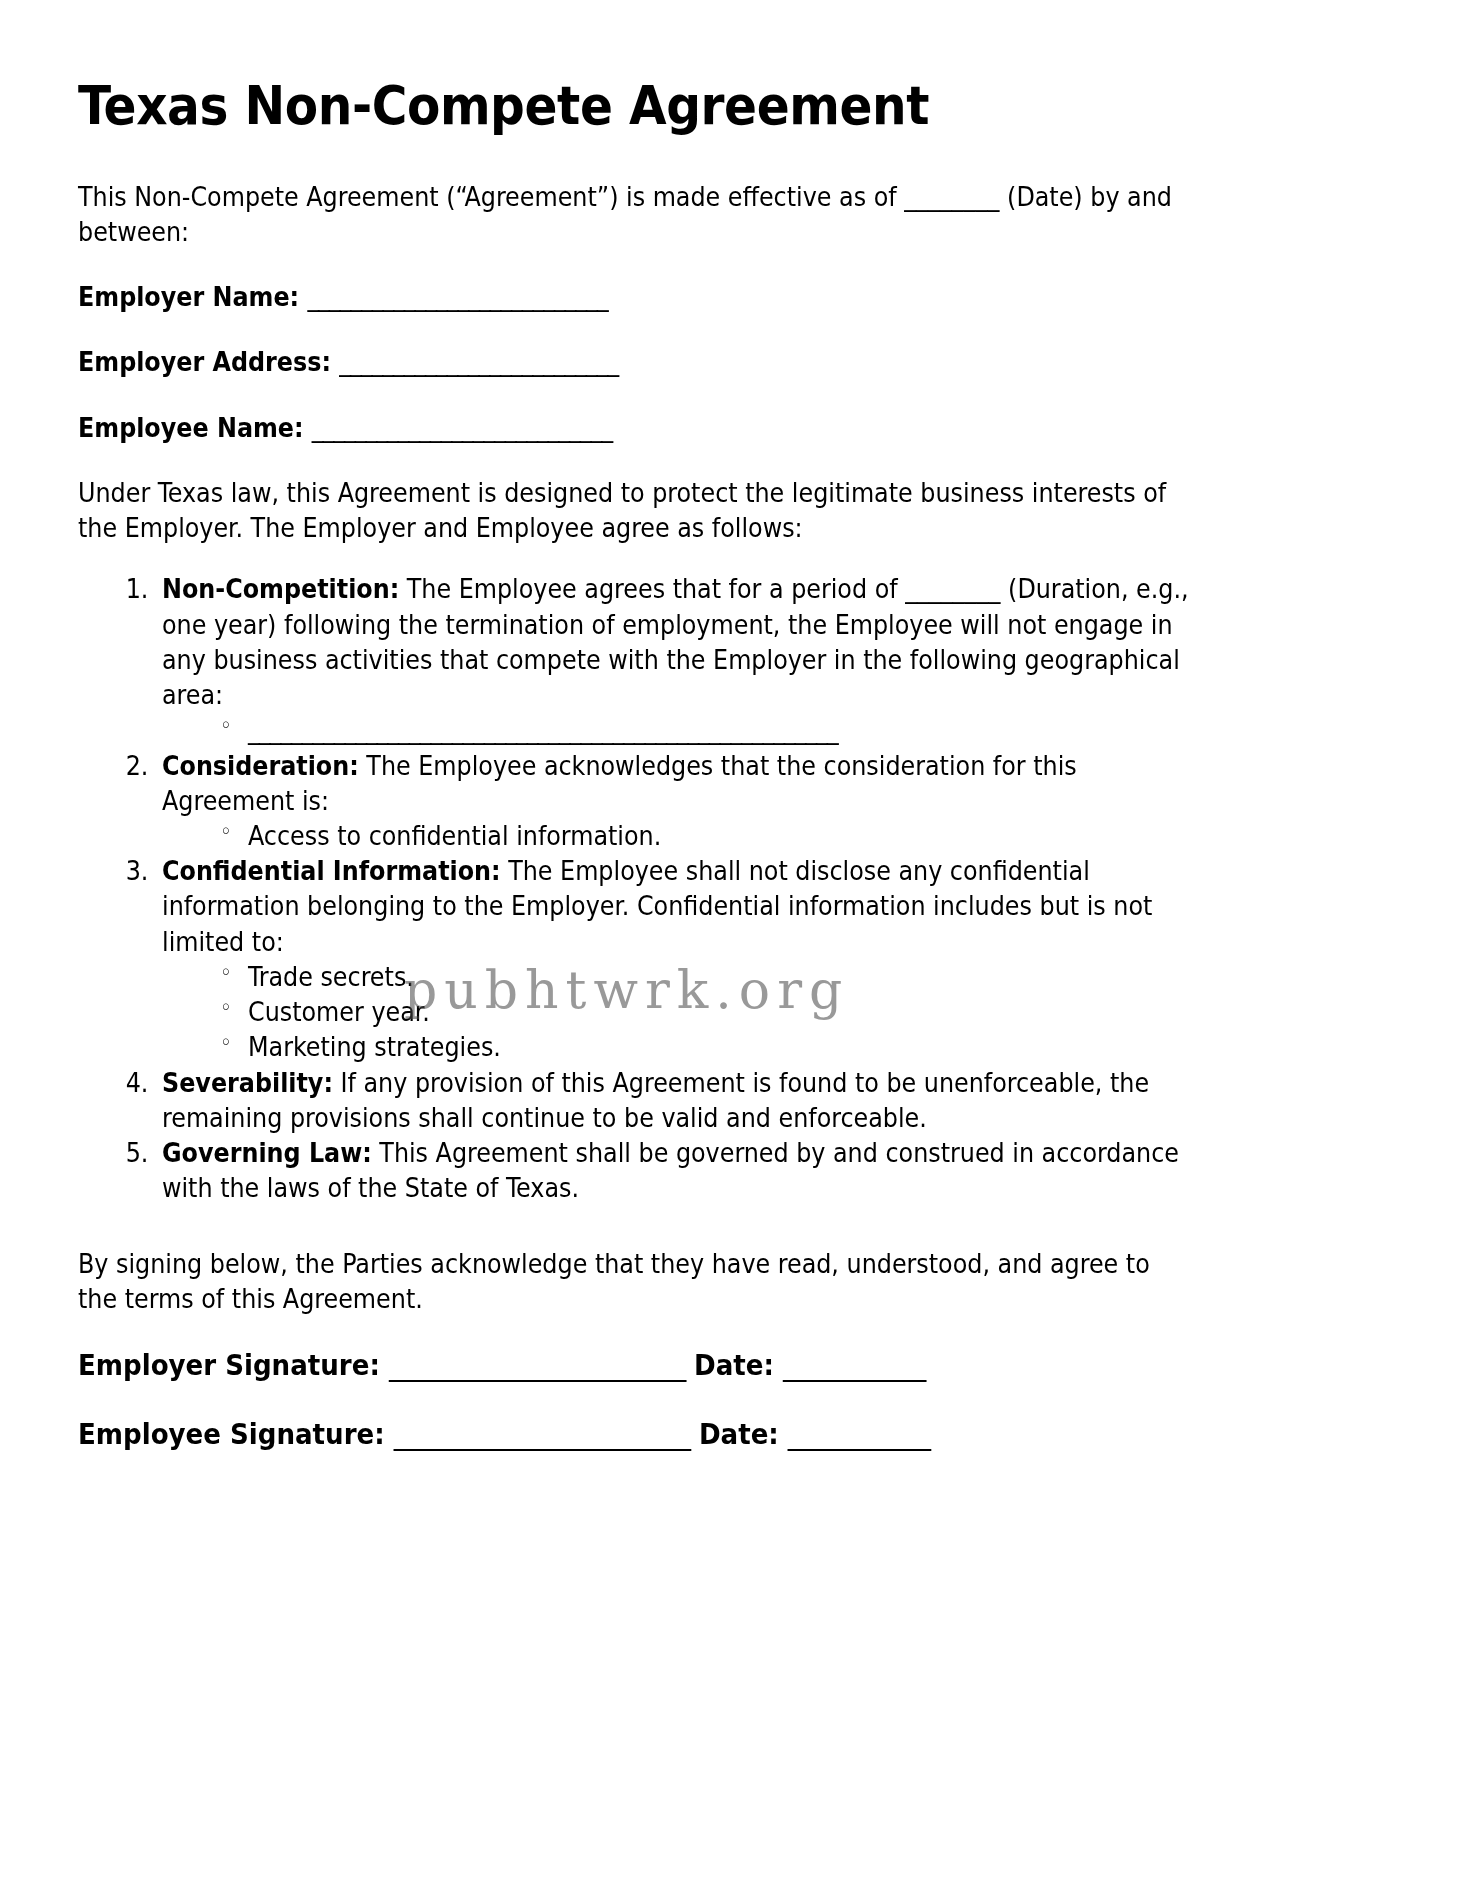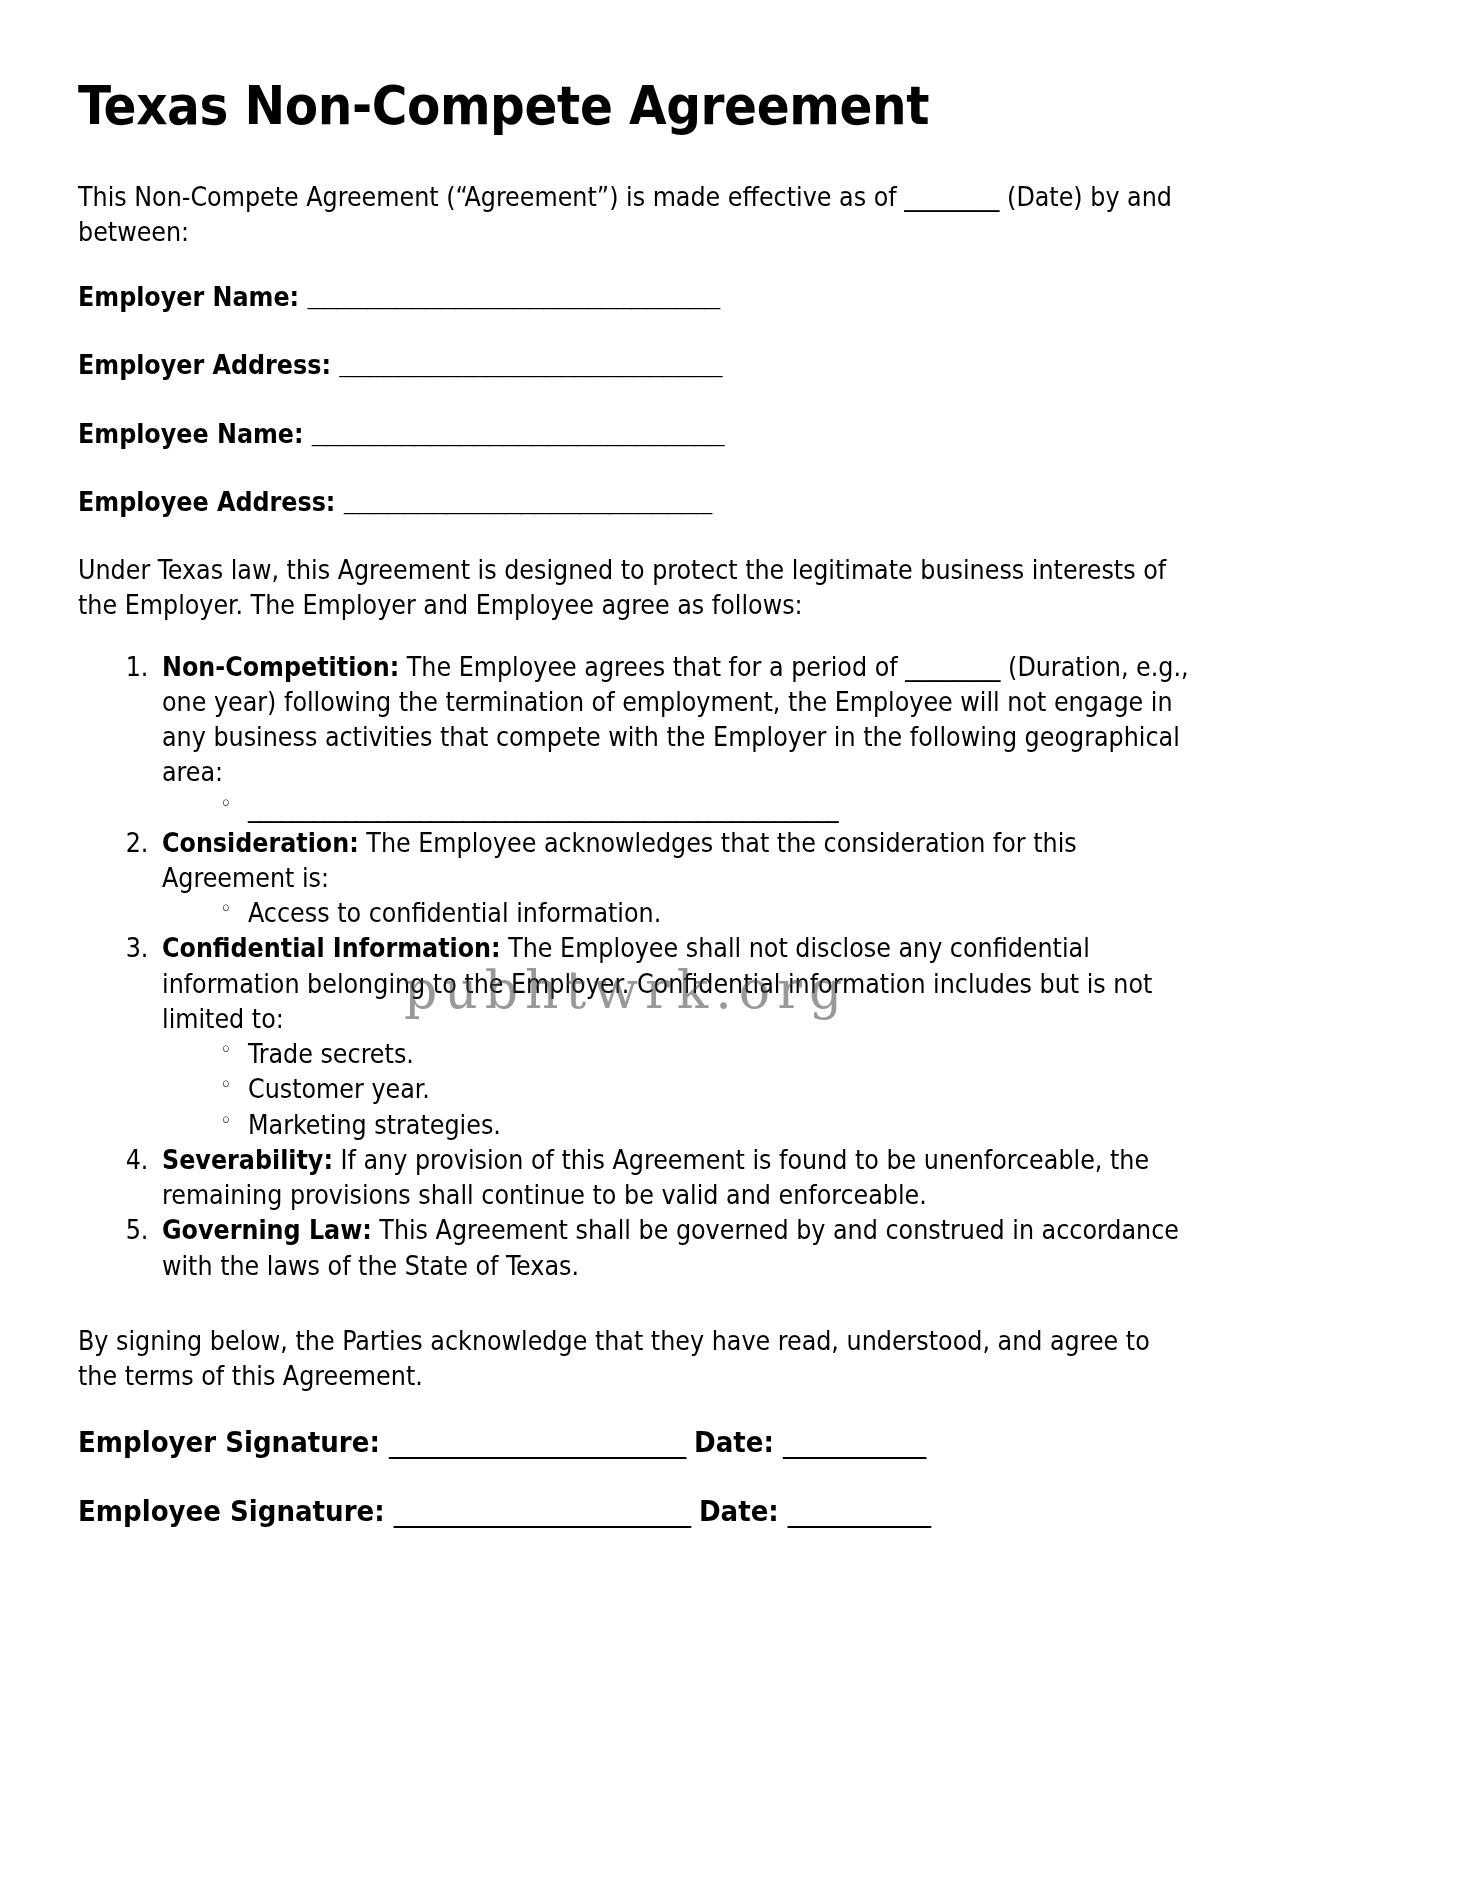--- a/index.html
+++ b/index.html
@@ -39,21 +39,20 @@
   .para-tight { margin-bottom: 26px; }
   .field-line {
     font-size: 26.5px;
     line-height: 1.33;
     margin: 0 0 30px 0;
     font-weight: bold;
   }
   .field-line .blank {
     font-weight: normal;
     letter-spacing: -1.2px;
-    font-family: Liberation Mono, monospace;
   }
   .blank {
     letter-spacing: -1.2px;
     font-family: "DejaVu Sans Condensed", "Liberation Sans Narrow", "DejaVu Sans", sans-serif;
   }
   ol.main-list {
     font-size: 26.5px;
     line-height: 1.33;
     margin: 0 0 30px 0;
     padding-left: 78px;
@@ -122,24 +121,20 @@
   <div class="field-line">
     <span>Employer Address:</span>
     <span class="blank">__________________________</span>
   </div>
 
   <div class="field-line">
     <span>Employee Name:</span>
     <span class="blank">____________________________</span>
   </div>
 
-  <div class="field-line">
-    <span>Employee Address:</span>
-    <span class="blank">_________________________</span>
-  </div>
 
   <p class="para para-tight">Under Texas law, this Agreement is designed to protect the legitimate business interests of the Employer. The Employer and Employee agree as follows:</p>
 
   <ol class="main-list">
 
     <li>
       <span class="li-body"><span class="lead">Non-Competition:</span><span> The Employee agrees that for a period of ________ (Duration, e.g., one year) following the termination of employment, the Employee will not engage in any business activities that compete with the Employer in the following geographical area:</span></span>
       <ul class="sub-list">
         <li><span class="blank">_______________________________________________________</span></li>
       </ul>

